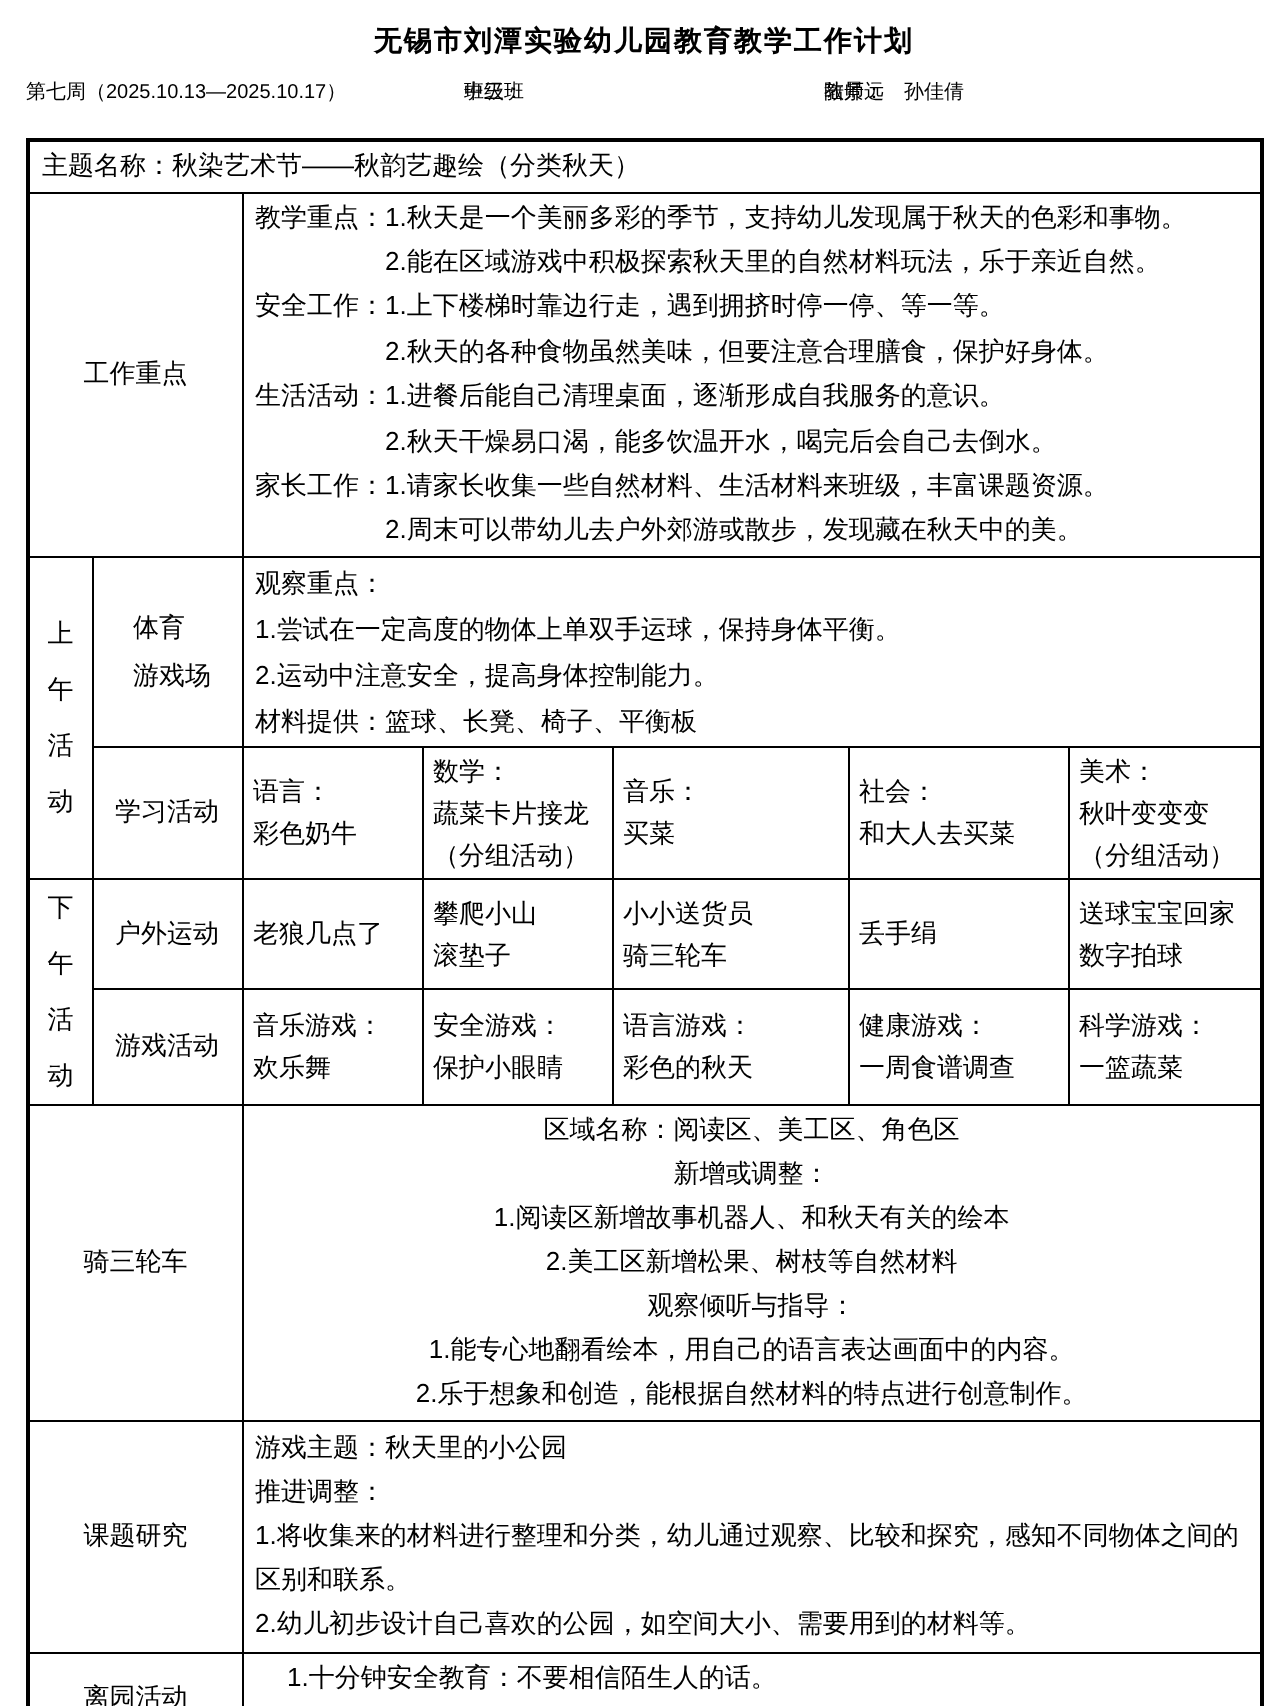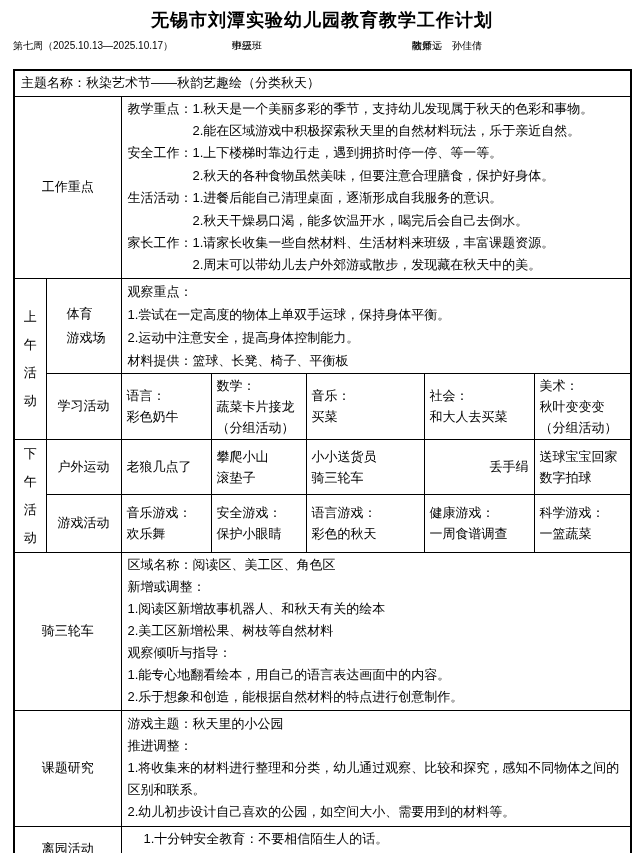--- a/index.html
+++ b/index.html
@@ -3,21 +3,21 @@
 <meta charset="utf-8">
 <style>
   html,body{margin:0;padding:0;}
   body{
     width:644px;height:853px;overflow:hidden;
     background:#ffffff;color:#000000;
     font-family:"Liberation Sans","DejaVu Sans",sans-serif;
   }
   .page{position:relative;width:644px;height:853px;overflow:hidden;}
   .title{
-    text-align:center;font-weight:bold;font-size:18px;
+    text-align:center;font-weight:bold;font-size:14px;
     padding-top:7px;line-height:26px;letter-spacing:1px;
   }
   .meta{position:relative;height:22px;margin-top:6px;font-size:10px;}
   .meta span{position:absolute;top:0;white-space:nowrap;}
   .m-week{left:13px;}
   .m-class{left:232px;}
   .m-teacher{left:412px;}
   .gap{display:inline-block;width:10px;}
   table{
     border-collapse:collapse;table-layout:fixed;
@@ -36,22 +36,22 @@
   .vlbl{text-align:center;}
   .vlbl .vch{line-height:28px;font-size:13px;}
   .content{padding:1px 6px;}
   .content .ln{line-height:22.4px;}
   .sports-content .ln{line-height:23px;}
   .sublbl{text-align:center;margin-top:48px;}
   .sports-lbl{text-align:left;padding-left:20px;}
   .sports-lbl .ln{line-height:24px;}
   .cell5{padding:1px 5px;}
   .cell5 .ln{line-height:21px;}
-  .center{text-align:right;}
-  .area-content .ln{line-height:22px;}
+  .center{text-align:left;}
+  .area-content .ln{line-height:22px;text-align:center;}
   .research-content .ln{line-height:22px;}
   .leaving-content .ln{line-height:21.5px;margin-left:16px;}
 </style>
 </head>
 <body>
 
 <div class="page">
 
   <div class="title">无锡市刘潭实验幼儿园教育教学工作计划</div>
 

